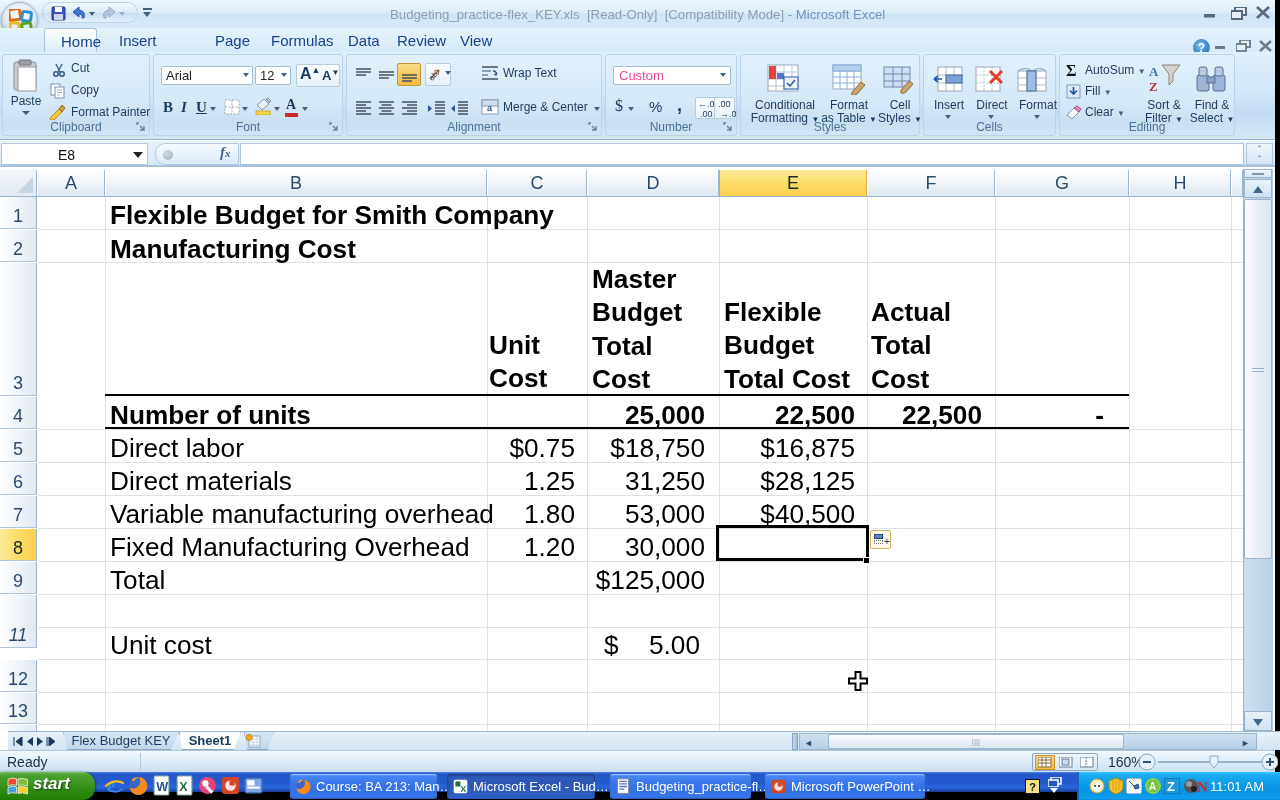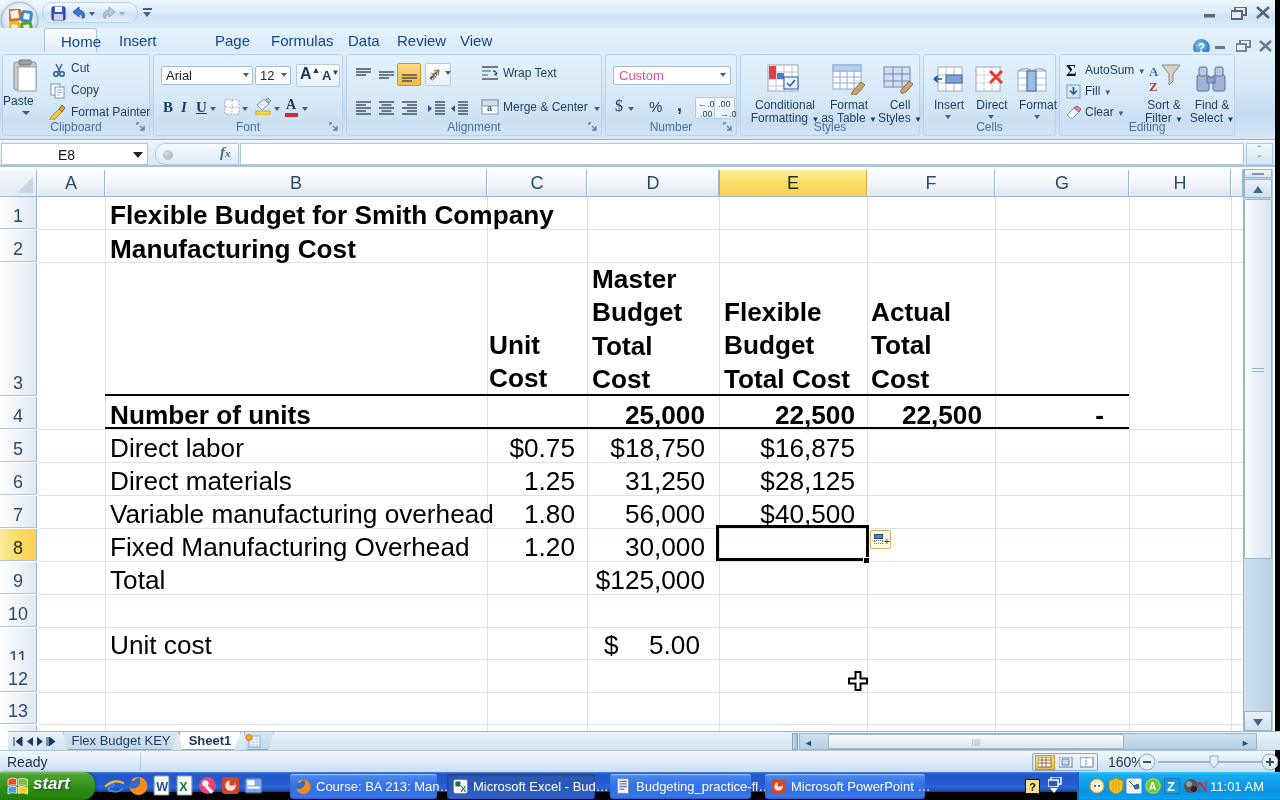--- a/index.html
+++ b/index.html
@@ -106,20 +106,21 @@
   border-left:2px solid #1168b8; }
 #clock { position:absolute; right:16px; top:7px; color:#fff; font-size:13px; }
 .trayicon { position:absolute; top:6px; width:16px; height:16px; }
 </style>
 </head>
 <body>
 <div id="screen">
  <div id="excel">
 
   <div id="titlebar">
+    <div id="titletext"><b>Budgeting_practice-flex_KEY.xls&nbsp; [Read-Only]&nbsp; [Compatibility Mode]</b> <span class="mse">- Microsoft Excel</span></div>
     <svg class="abs" style="left:1204px; top:14px;" width="14" height="5">
           <rect x="0" y="0" width="11" height="3.5" fill="#56687c"></rect>
         </svg>
     <svg class="abs" style="left:1231px; top:7px;" width="16" height="13">
           <rect x="4" y="0" width="11" height="8" fill="#e8eef4" stroke="#56687c" stroke-width="2"></rect>
           <rect x="0" y="4" width="11" height="8" fill="#e8eef4" stroke="#56687c" stroke-width="2"></rect>
         </svg>
     <svg class="abs" style="left:1256px; top:6px;" width="14" height="13" viewBox="0 0 14 13">
           <path d="M1 1 L13 12 M13 1 L1 12" stroke="#56687c" stroke-width="2.6"></path>
         </svg>
@@ -178,21 +179,21 @@
           <svg class="launcher" width="10" height="10" viewBox="0 0 10 10">
             <path d="M1 3 v-2 h2 M1 1 l0 0" stroke="#68839f" fill="none" stroke-width="1.4"></path>
             <path d="M4 4 l4 4 M8 4 v4 h-4" stroke="#68839f" fill="none" stroke-width="1.4"></path>
           </svg>
 
       <svg class="icon" style="left:8px; top:4px;" width="30" height="34" viewBox="0 0 30 34">
         <rect x="3" y="3" width="22" height="28" rx="2" fill="#c6ccd2" stroke="#8a8f96"></rect>
         <rect x="8" y="1" width="12" height="5" rx="1" fill="#9aa0a8" stroke="#777"></rect>
         <rect x="7" y="8" width="18" height="24" fill="#fff" stroke="#999"></rect>
       </svg>
-      <div class="rbtext" style="position:absolute; left:0px; top:40px; width:46px; ">Paste</div>
+      <div class="rbtext" style="position:absolute; left:0px; top:40px; width:46px; text-align:center;">Paste</div>
       <div class="abs" style="left:19px; top:56px; width:0; height:0; border-left:4px solid transparent; border-right:4px solid transparent; border-top:4px solid #3d5a78;"></div>
 
       <svg class="icon" style="left:48px; top:8px;" width="16" height="14" viewBox="0 0 16 14">
             <path d="M5 1 L9 9 M11 1 L7 9" stroke="#4a6e96" stroke-width="1.6"></path>
             <circle cx="5" cy="11" r="2.2" fill="none" stroke="#2c5588" stroke-width="1.5"></circle>
             <circle cx="11" cy="11" r="2.2" fill="none" stroke="#2c5588" stroke-width="1.5"></circle>
           </svg>
       <div class="rbtext" style="position:absolute; left:68px; top:7px;">Cut</div>
       <svg class="icon" style="left:47px; top:28px;" width="16" height="16" viewBox="0 0 16 16">
             <rect x="1" y="1" width="9" height="11" fill="#fff" stroke="#7c92ac"></rect>
@@ -420,21 +421,21 @@
     <div class="rowhdr" style="top:28px; height:32px; line-height:54px;">1</div>
     <div class="rowhdr" style="top:61px; height:32px; line-height:54px;">2</div>
     <div class="rowhdr" style="top:94px; height:133px; line-height:256px;">3</div>
     <div class="rowhdr" style="top:228px; height:32px; line-height:54px;">4</div>
     <div class="rowhdr" style="top:261px; height:32px; line-height:54px;">5</div>
     <div class="rowhdr" style="top:294px; height:32px; line-height:54px;">6</div>
     <div class="rowhdr" style="top:327px; height:32px; line-height:54px;">7</div>
     <div class="rowhdr rowhdrsel" style="top:360px; height:32px; line-height:54px;">8</div>
     <div class="rowhdr" style="top:393px; height:32px; line-height:54px;">9</div>
     <div class="rowhdr" style="top:426px; height:32px; line-height:54px;">10</div>
-    <div class="rowhdr" style="top:459px; height:43px; line-height:52px;">11</div>
+    <div class="rowhdr" style="top:436px; height:43px; line-height:52px;font-style:italic;">11</div>
     <div class="rowhdr" style="top:491px; height:32px; line-height:54px;">12</div>
     <div class="rowhdr" style="top:524px; height:31px; line-height:52px;">13</div>
     <div class="rowhdr" style="top:556px; height:20px;"></div>
 
     <div class="gvline" style="left:105px; top:28px; height:534px;"></div>
     <div class="gvline" style="left:487px; top:28px; height:534px;"></div>
     <div class="gvline" style="left:587px; top:28px; height:534px;"></div>
     <div class="gvline" style="left:719px; top:28px; height:534px;"></div>
     <div class="gvline" style="left:867px; top:28px; height:534px;"></div>
     <div class="gvline" style="left:995px; top:28px; height:534px;"></div>
@@ -474,21 +475,21 @@
     <div class="cell" style="left:110px; top:264px;">Direct labor</div>
     <div class="cell rt" style="left:487px; top:264px; width:88px;">$0.75</div>
     <div class="cell rt" style="left:587px; top:264px; width:118px;">$18,750</div>
     <div class="cell rt" style="left:719px; top:264px; width:136px;">$16,875</div>
     <div class="cell" style="left:110px; top:297px;">Direct materials</div>
     <div class="cell rt" style="left:487px; top:297px; width:88px;">1.25</div>
     <div class="cell rt" style="left:587px; top:297px; width:118px;">31,250</div>
     <div class="cell rt" style="left:719px; top:297px; width:136px;">$28,125</div>
     <div class="cell" style="left:110px; top:330px;">Variable manufacturing overhead</div>
     <div class="cell rt" style="left:487px; top:330px; width:88px;">1.80</div>
-    <div class="cell rt" style="left:587px; top:330px; width:118px;">56,000</div>
+    <div class="cell rt" style="left:587px; top:330px; width:118px;">53,000</div>
     <div class="cell rt" style="left:719px; top:330px; width:136px;">$40,500</div>
     <div class="cell" style="left:110px; top:363px;">Fixed Manufacturing Overhead</div>
     <div class="cell rt" style="left:487px; top:363px; width:88px;">1.20</div>
     <div class="cell rt" style="left:587px; top:363px; width:118px;">30,000</div>
     <div class="cell" style="left:110px; top:396px;">Total</div>
     <div class="cell rt" style="left:587px; top:396px; width:118px;">$125,000</div>
 
     <div class="cell" style="left:110px; top:461px;">Unit cost</div>
     <div class="cell" style="left:604px; top:461px;">$</div>
     <div class="cell rt" style="left:587px; top:461px; width:113px;">5.00</div>

